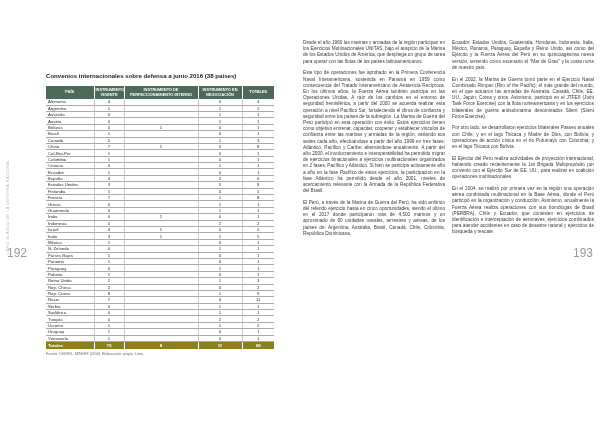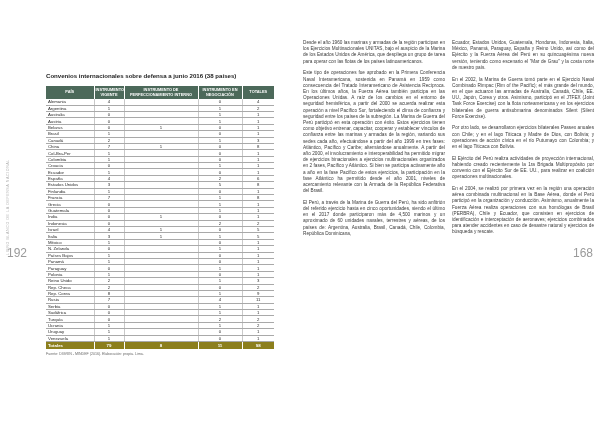--- a/index.html
+++ b/index.html
@@ -48,21 +48,21 @@
   .text-col p{
     font-size:4.7px;line-height:6.2px;text-align:justify;color:#3a3a3a;
     margin:0 0 5.5px 0;
   }
 </style>
 </head>
 <body style="--header-bg: #4c695a; --totals-bg: #8c7f1d;">
 
 <div class="spine-text">LIBRO BLANCO DE LA DEFENSA NACIONAL</div>
 <div class="page-num" id="pn-left">192</div>
-<div class="page-num" id="pn-right">168</div>
+<div class="page-num" id="pn-right">193</div>
 
 <div class="left-page">
   <p class="table-title">Convenios internacionales sobre defensa a junio 2016 (38 países)</p>
   <table>
     <colgroup>
         <col class="c0">
         <col class="c1">
         <col class="c2">
         <col class="c3">
         <col class="c4">

